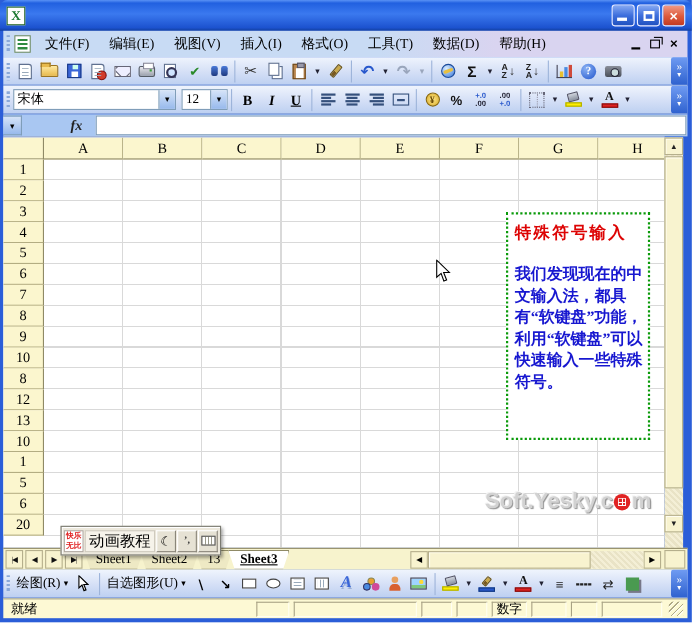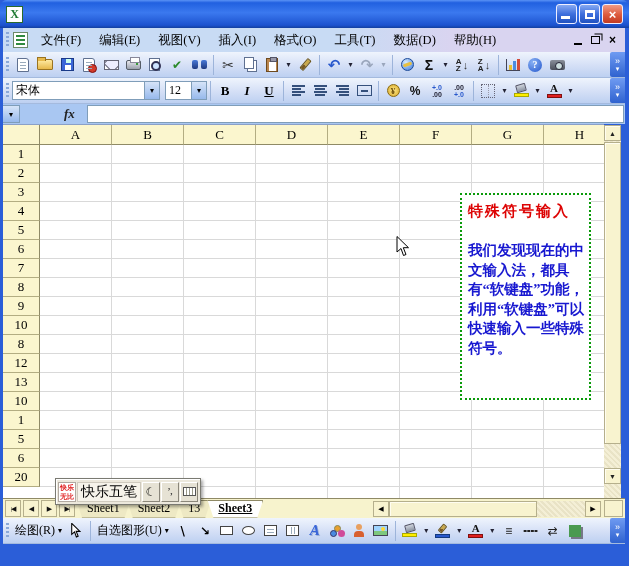--- a/index.html
+++ b/index.html
@@ -516,40 +516,45 @@
       <div class="rh">5</div>
       <div class="rh">6</div>
       <div class="rh">20</div>
     </div>
 
     <div class="note">
       <div class="ntitle">特殊符号输入</div>
       <div class="nbody">我们发现现在的中文输入法，都具有“软键盘”功能，利用“软键盘”可以快速输入一些特殊符号。</div>
     </div>
 
+    <div class="wm">
+      <span>Soft.Yesky.c</span>
+      <span class="wmdot"></span>
+      <span>m</span>
+    </div>
 
     <div class="cursor">
       <svg width="14" height="21" viewBox="0 0 14 21">
           <polygon points="1,0.5 1,16 5,12.5 7.5,19.5 10,18.5 7.3,11.7 12.5,11.7" fill="#ffffff" stroke="#000000" stroke-width="1"></polygon>
         </svg>
     </div>
   </div>
 
   <div class="vscroll">
     <div class="sbtn vup">▲</div>
     <div class="vthumb"></div>
     <div class="sbtn vdown">▼</div>
   </div>
 
   <div class="ime">
     <span class="imelogo">
       <span>快乐</span>
       <span>无比</span>
     </span>
-    <span class="imename">快乐五笔</span>
+    <span class="imename">动画教程</span>
     <span class="imebtn">
         <span>☾</span>
       </span>
     <span class="imebtn punct">’,</span>
     <span class="imebtn">
         <span class="i-kbd"></span>
       </span>
   </div>
 
   <div class="tabbar">
@@ -652,14 +657,28 @@
       </span>
     <span class="btn">
         <span class="i-shadow"></span>
       </span>
     <span class="ovf">
         <span>»</span>
         <small>▾</small>
       </span>
   </div>
 
+  <div class="status">
+    <span class="ready">就绪</span>
+    <span class="sboxes">
+      <span class="sbox w30"></span>
+      <span class="sbox w112"></span>
+      <span class="sbox w28"></span>
+      <span class="sbox w28"></span>
+      <span class="sbox w32">数字</span>
+      <span class="sbox w32"></span>
+      <span class="sbox w24"></span>
+      <span class="sbox w55"></span>
+      <span class="grip2"></span>
+    </span>
+  </div>
 
 </div>
 
 </body></html>

